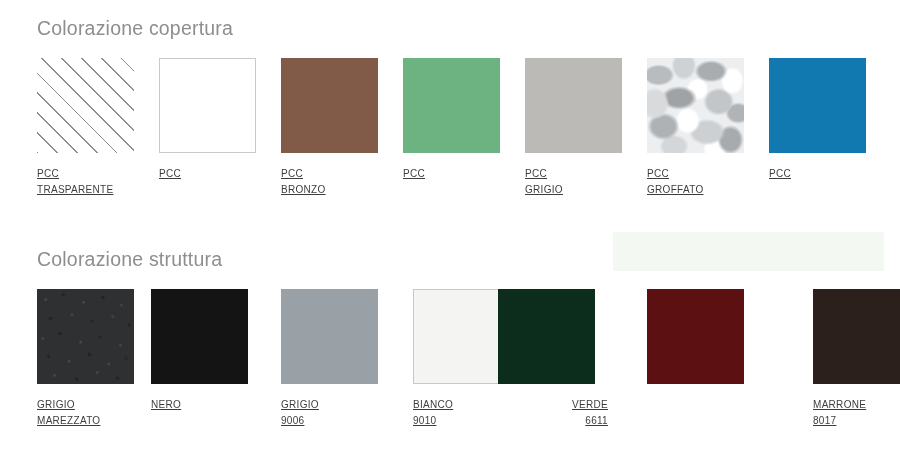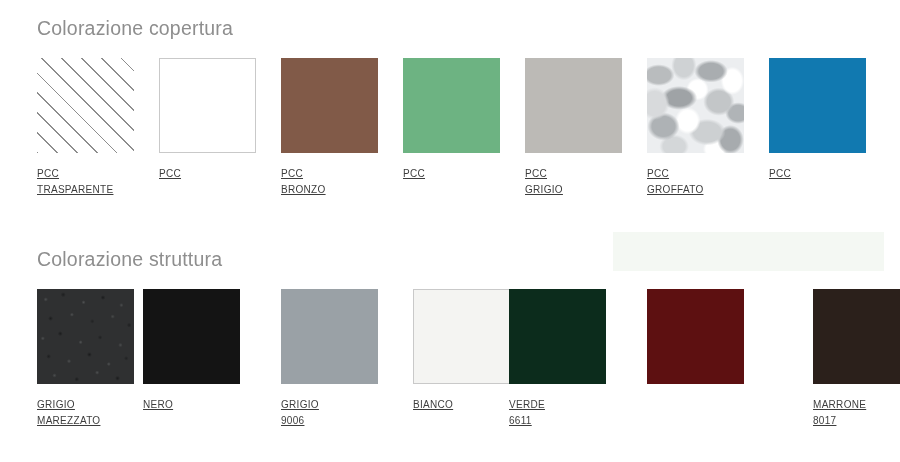--- a/index.html
+++ b/index.html
@@ -214,40 +214,41 @@
   <div class="section section--struttura">
     <div class="section-title">Colorazione struttura</div>
     <div class="swatch-row">
         <div class="swatch-cell" style="left: 0px;">
           <div class="swatch-box swatch-box--marezzato"></div>
           <div class="swatch-label">
             <span class="ln">GRIGIO</span>
             <span class="ln">MAREZZATO</span>
           </div>
         </div>
-        <div class="swatch-cell" style="left: 106px;">
+        <div class="swatch-cell" style="left: 114px;">
           <div class="swatch-box" style="background: rgb(20, 20, 20);"></div>
           <div class="swatch-label">
             <span class="ln">NERO</span>
           </div>
         </div>
         <div class="swatch-cell" style="left: 244px;">
           <div class="swatch-box" style="background: rgb(154, 161, 166);"></div>
           <div class="swatch-label">
             <span class="ln">GRIGIO</span>
             <span class="ln">9006</span>
           </div>
         </div>
         <div class="swatch-cell" style="left: 376px;">
           <div class="swatch-box swatch-box--bordered" style="background: rgb(244, 244, 242);"></div>
           <div class="swatch-label">
             <span class="ln">BIANCO</span>
-          </div>
-        </div>
-        <div class="swatch-cell" style="left: 472px;">
+            <span class="ln">9010</span>
+          </div>
+        </div>
+        <div class="swatch-cell" style="left: 461px; text-align: right;">
           <div class="swatch-box" style="background: rgb(12, 44, 28);"></div>
           <div class="swatch-label">
             <span class="ln">VERDE</span>
             <span class="ln">6611</span>
           </div>
         </div>
         <div class="swatch-cell" style="left: 610px;">
           <div class="swatch-box" style="background: rgb(93, 16, 17);"></div>
         </div>
         <div class="swatch-cell" style="left: 776px;">

